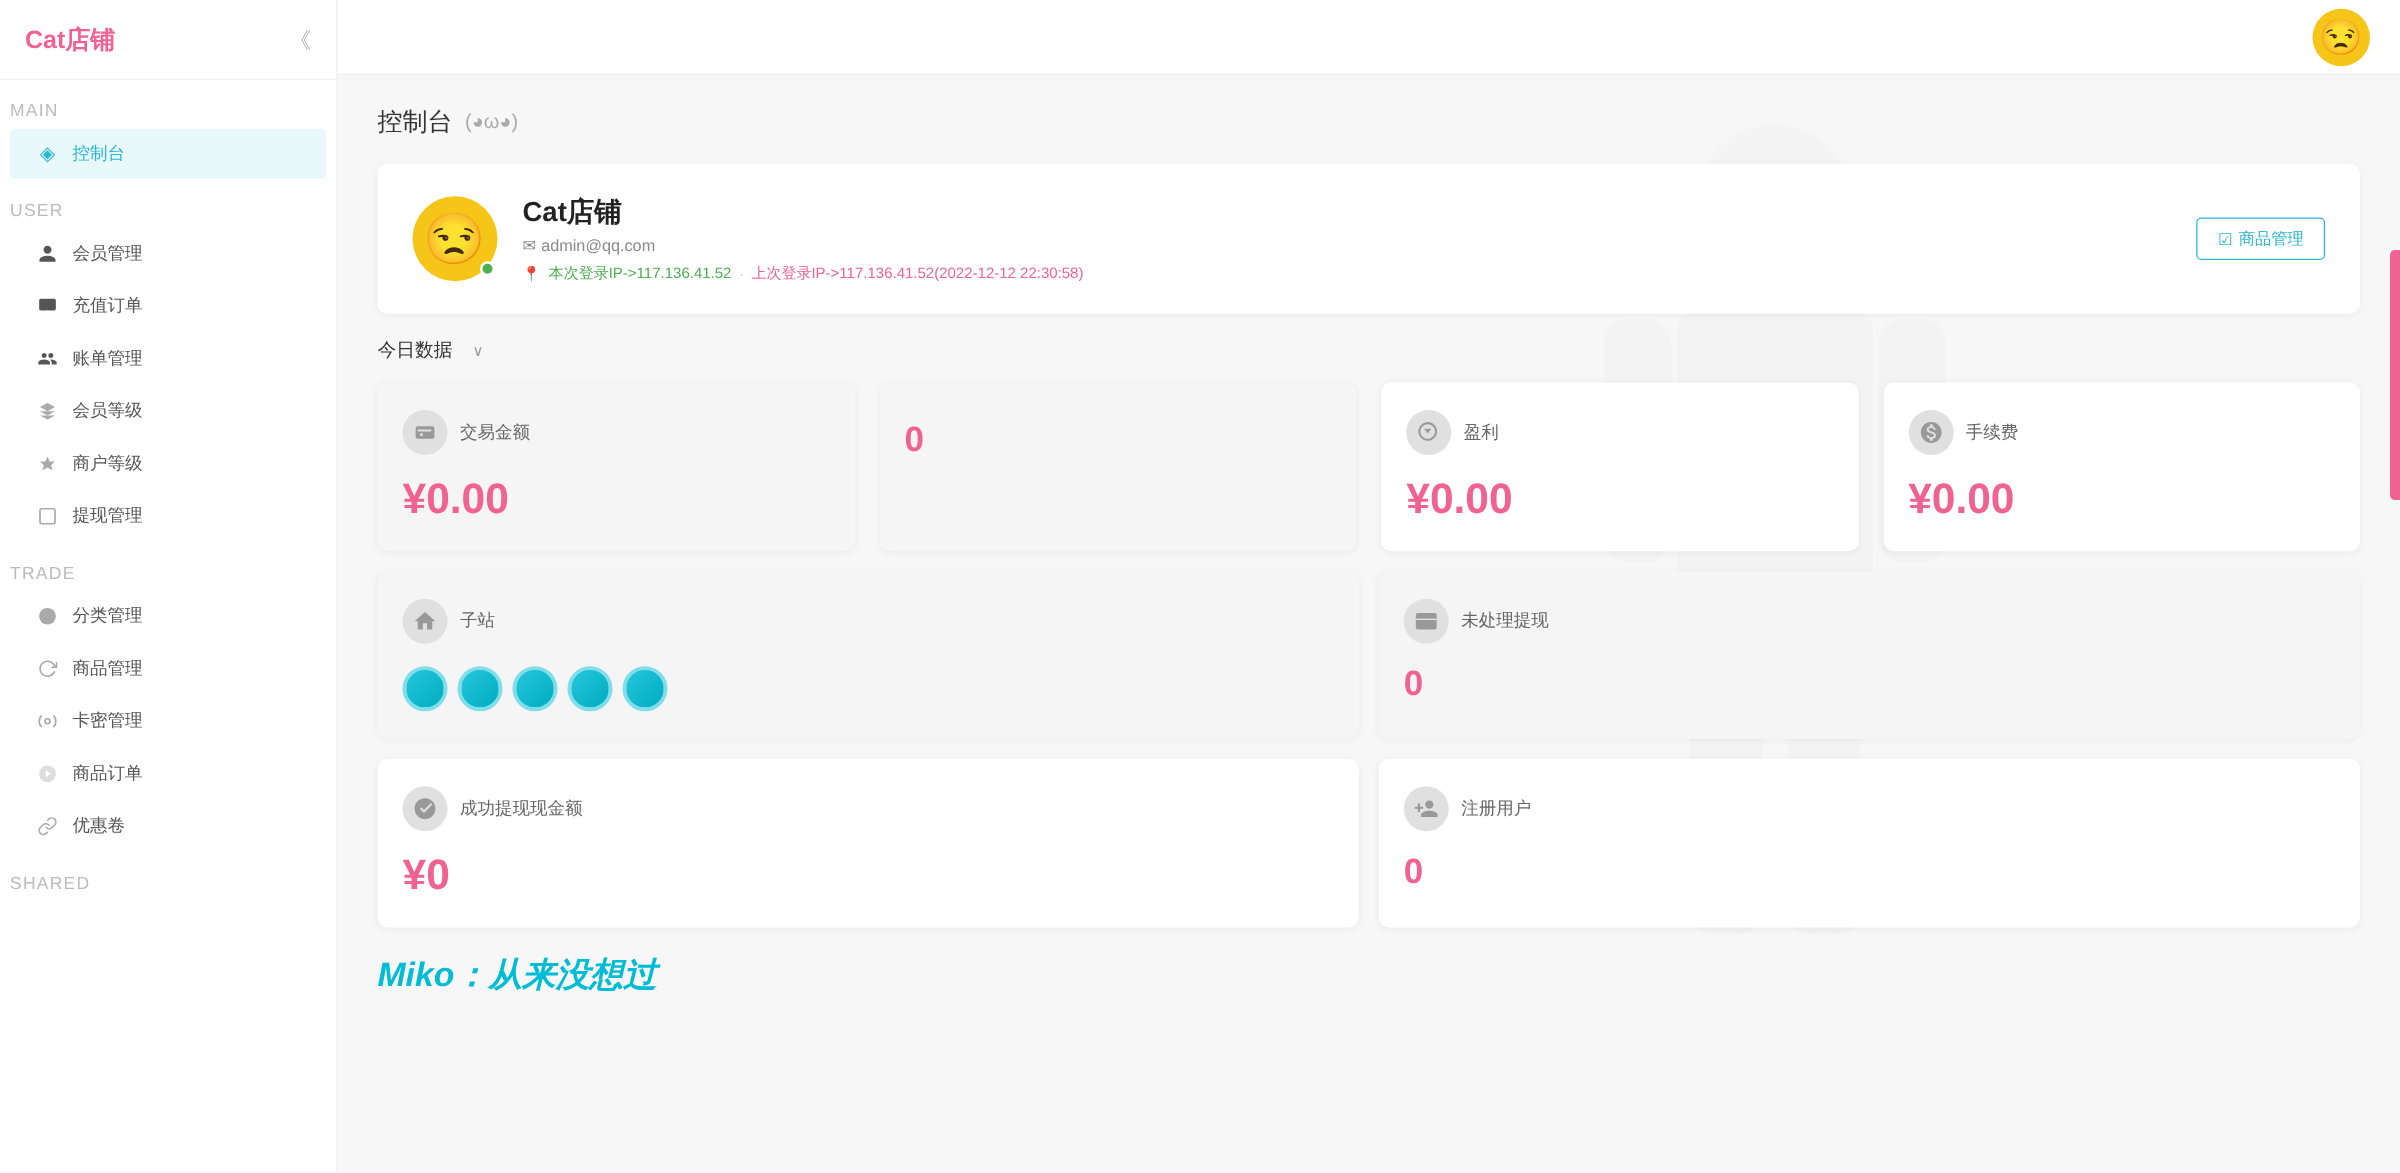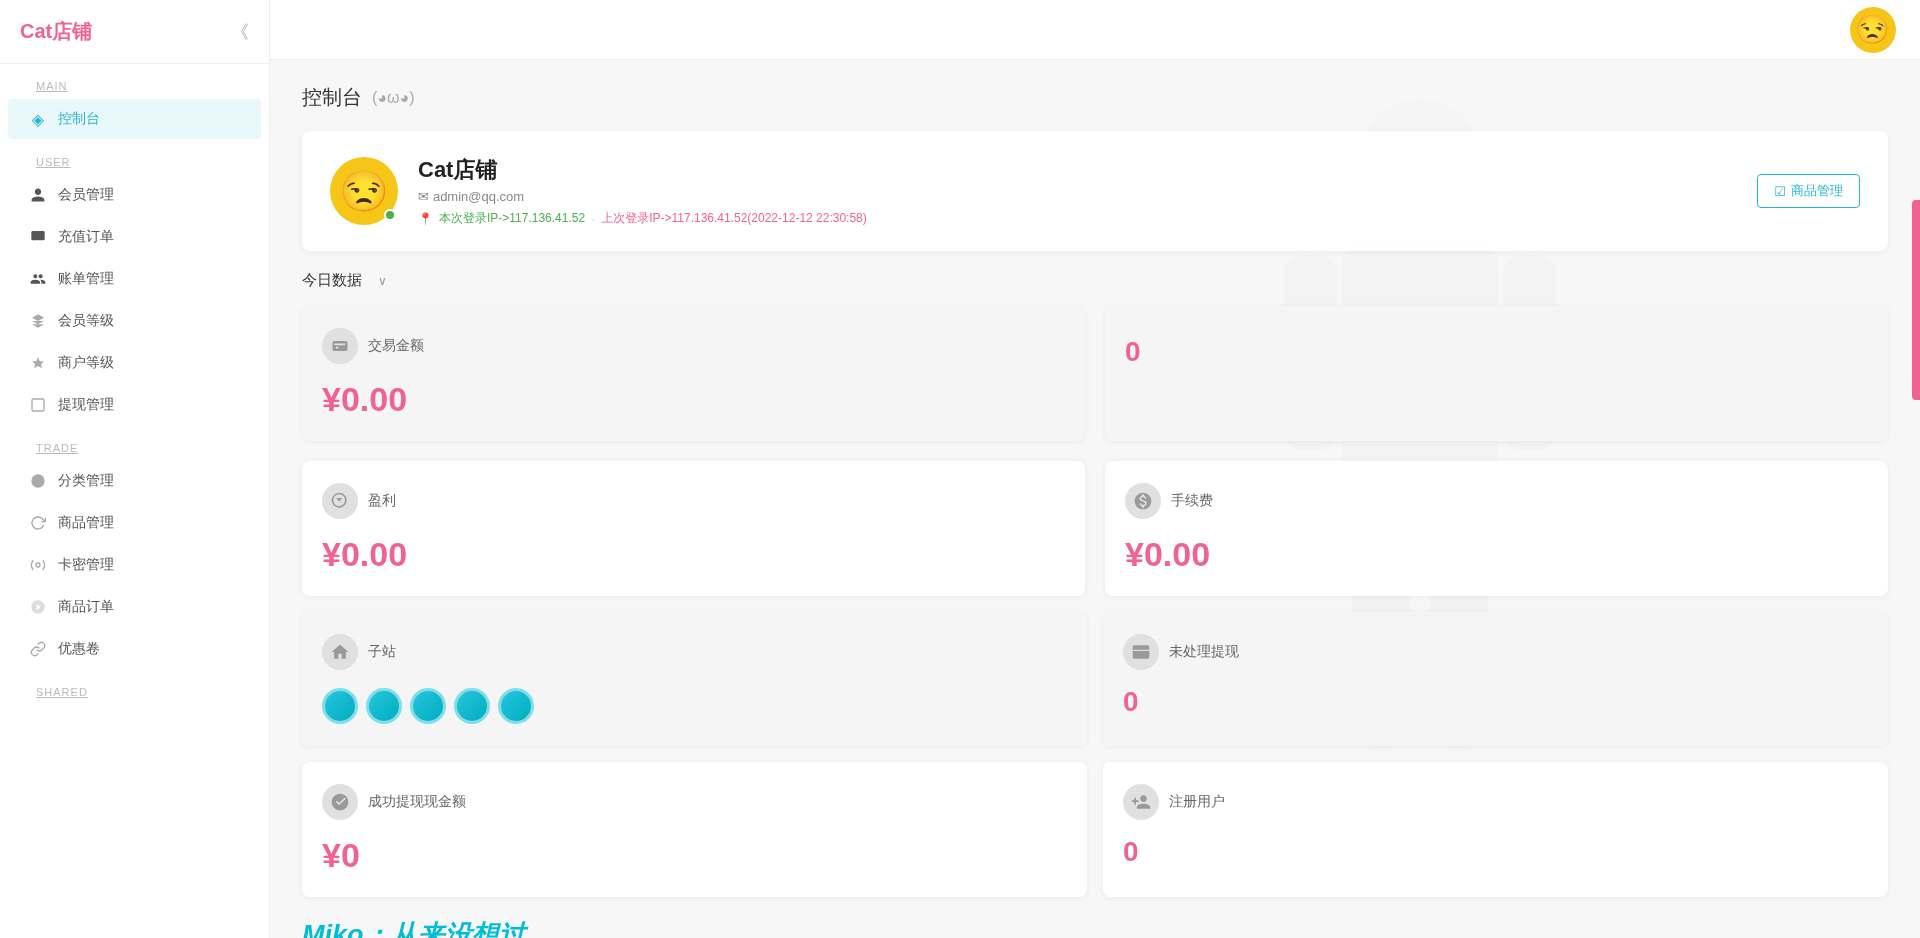--- a/index.html
+++ b/index.html
@@ -27,25 +27,24 @@
       color: #f06292;
       font-size: 20px;
       font-weight: bold;
     }
     .sidebar-collapse {
       color: #aaa;
       cursor: pointer;
       font-size: 18px;
     }
     .sidebar-section-label {
-      font-size: 11px;
+      font-size: 14px;
       color: #bbb;
-      padding: 16px 20px 6px 36px;
+      padding: 16px 20px 6px 8px;
       letter-spacing: 1px;
-      text-decoration: underline;
     }
     .sidebar-item {
       display: flex;
       align-items: center;
       gap: 10px;
       padding: 10px 20px;
       cursor: pointer;
       color: #555;
       font-size: 14px;
       border-radius: 4px;
@@ -222,21 +221,21 @@
       gap: 16px;
       margin-bottom: 16px;
       font-size: 15px;
       color: #333;
       cursor: pointer;
     }
     .data-section-title .arrow { color: #999; font-size: 12px; }
 
     .stats-grid {
       display: grid;
-      grid-template-columns: repeat(2, 1fr);
+      grid-template-columns: repeat(4, 1fr);
       gap: 20px;
       margin-bottom: 16px;
     }
 
     .stat-card {
       background: rgba(255,255,255,0.92);
       border-radius: 8px;
       padding: 22px 20px;
       box-shadow: 0 1px 6px rgba(0,0,0,0.06);
       display: flex;

